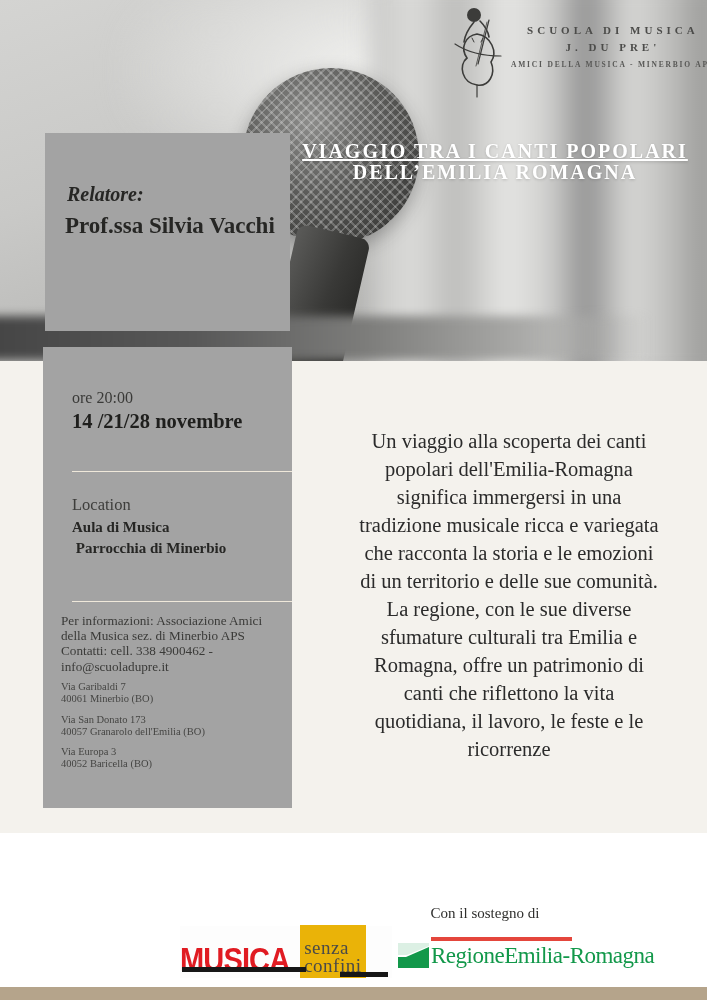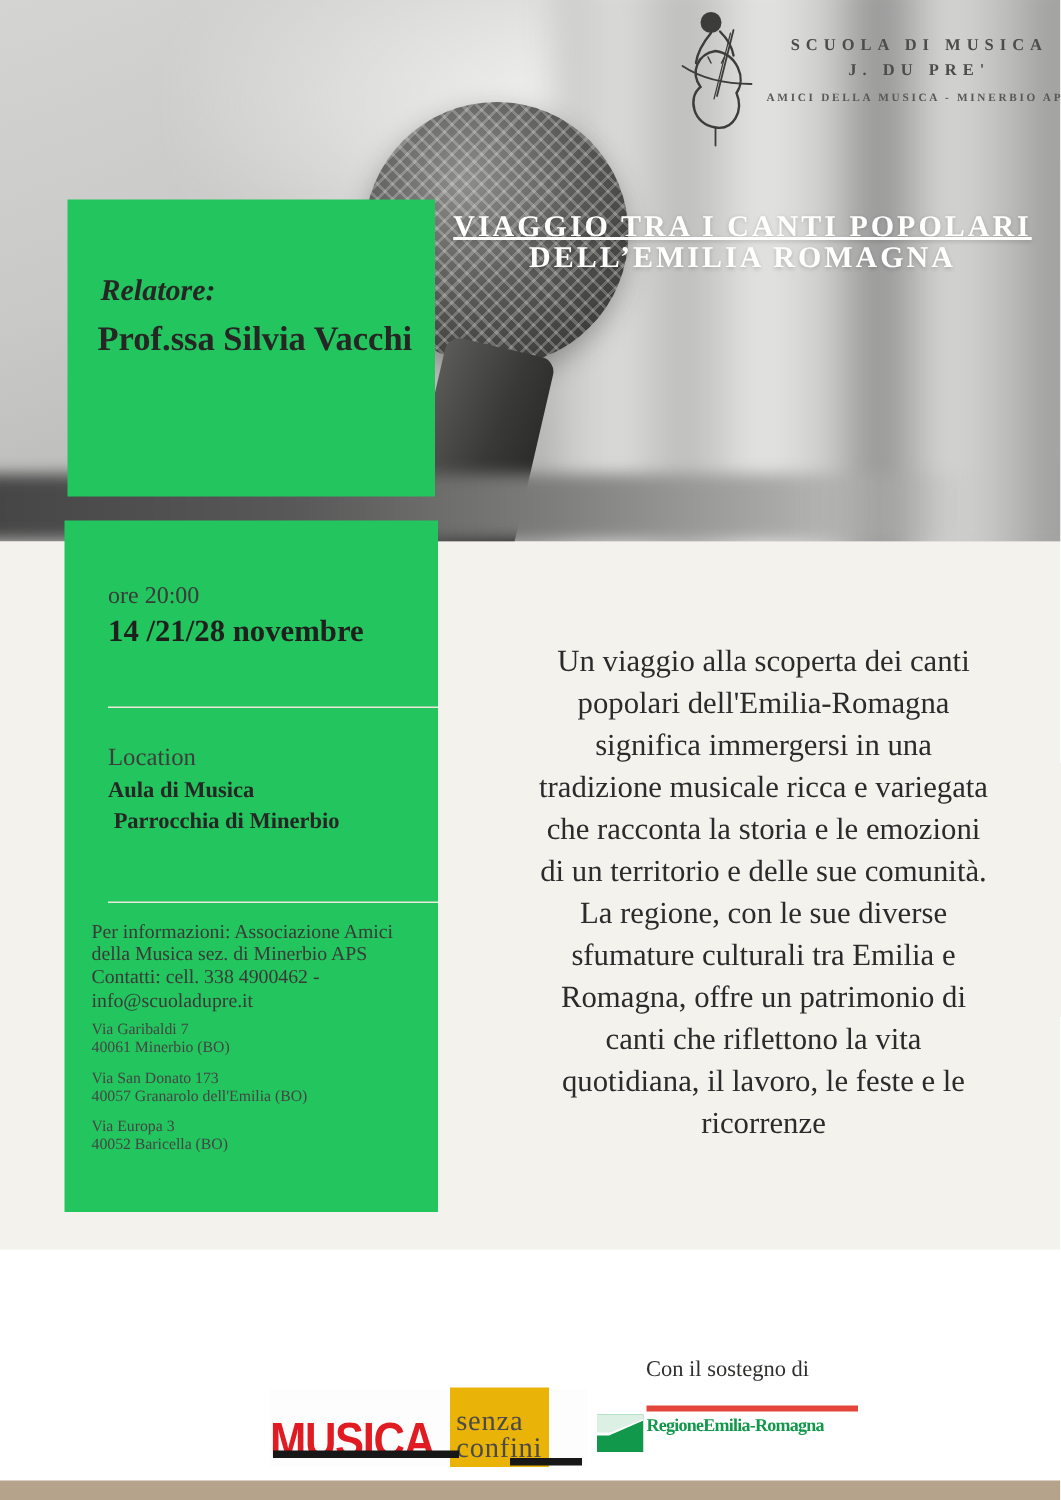--- a/index.html
+++ b/index.html
@@ -59,21 +59,21 @@
   .hero-sub { font-weight:bold; font-size:20px; letter-spacing:2px; line-height:21px; margin-top:7px; text-shadow:0 1px 3px rgba(0,0,0,.18); white-space:nowrap;text-decoration:underline; }
   .hero-sub2 { font-weight:bold; font-size:20px; letter-spacing:2px; line-height:21px; text-shadow:0 1px 3px rgba(0,0,0,.18); white-space:nowrap; }
   
   .cream { position:absolute; left:0; top:361px; width:707px; height:472px; background:#f4f2ed; }
   .description {
     position:absolute; left:316px; top:427px; width:386px;
     font-size:20.5px; line-height:28px; text-align:center; color:#2b2b2b;
     white-space:pre-line;
   }
   
-  .card { position:absolute; background:#22c55e; }
+  .card { position:absolute; background:#a3a3a3; }
   .card1 { left:45px; top:133px; width:245px; height:198px; }
   .speaker-label { position:absolute; left:22px; top:50px; font-size:20px; font-weight:bold; font-style:italic; color:#262624; }
   .speaker-name  { position:absolute; left:20px; top:80px; font-size:23px; font-weight:bold; color:#262624; }
   .card2 { left:43px; top:347px; width:249px; height:461px; }
   .sched-time   { position:absolute; left:29px; top:42px;  font-size:16px; color:#3a3a38; }
   .sched-dates  { position:absolute; left:29px; top:63px;  font-size:20.5px; font-weight:bold; color:#1f1f1d; }
   .divider      { position:absolute; left:29px; right:0; height:0; border-top:1.5px solid #efe8da; }
   .div1 { top:124px; } .div2 { top:254px; }
   .loc-label    { position:absolute; left:29px; top:148px; font-size:16.5px; color:#3d3d3b; }
   .loc-line1    { position:absolute; left:29px; top:172px; font-size:15px; font-weight:bold; color:#262624; }
@@ -88,21 +88,21 @@
     font-family:"Liberation Sans", sans-serif; font-weight:800; font-size:33px; line-height:36px;
     color:#e01b22; transform:scaleX(.88); transform-origin:left; letter-spacing:-1px; margin-top:3px;
   }
   .musica-bar1 { position:absolute; left:2px; top:41px; width:124px; height:5px; background:#171717; }
   .musica-sub { background:#eab308; padding:14px 4px 3px 4px; margin-left:-4px; }
   .musica-sub-line { font-size:19px; line-height:18px; color:#4a4a48; letter-spacing:.5px; }
   .musica-bar2 { position:absolute; left:160px; top:46px; width:48px; height:5px; background:#171717; }
   .regione-logo { position:absolute; left:398px; top:934px; width:176px; height:36px; }
   .regione-emblem { position:absolute; left:0; top:6px; width:31px; height:28px; }
   .regione-redbar { position:absolute; left:33px; top:3px; width:141px; height:4px; background:#e4463c; }
-  .regione-text { position:absolute; left:33px; top:9px; font-size:12px; font-weight:bold; color:#12984a; letter-spacing:-0.5px; white-space:nowrap; }
+  .regione-text { position:absolute; left:33px; top:9px; font-size:23px; font-weight:normal; color:#12984a; letter-spacing:-0.5px; white-space:nowrap; }
   .bottom-bar { position:absolute; left:0; top:987px; width:707px; height:13px; background:#b5a48b; }
 </style>
 </head>
 <body>
 
 <div class="poster">
 
   <div class="photo">
     <div class="photo-glow"></div>
     <div class="photo-bands"></div>

